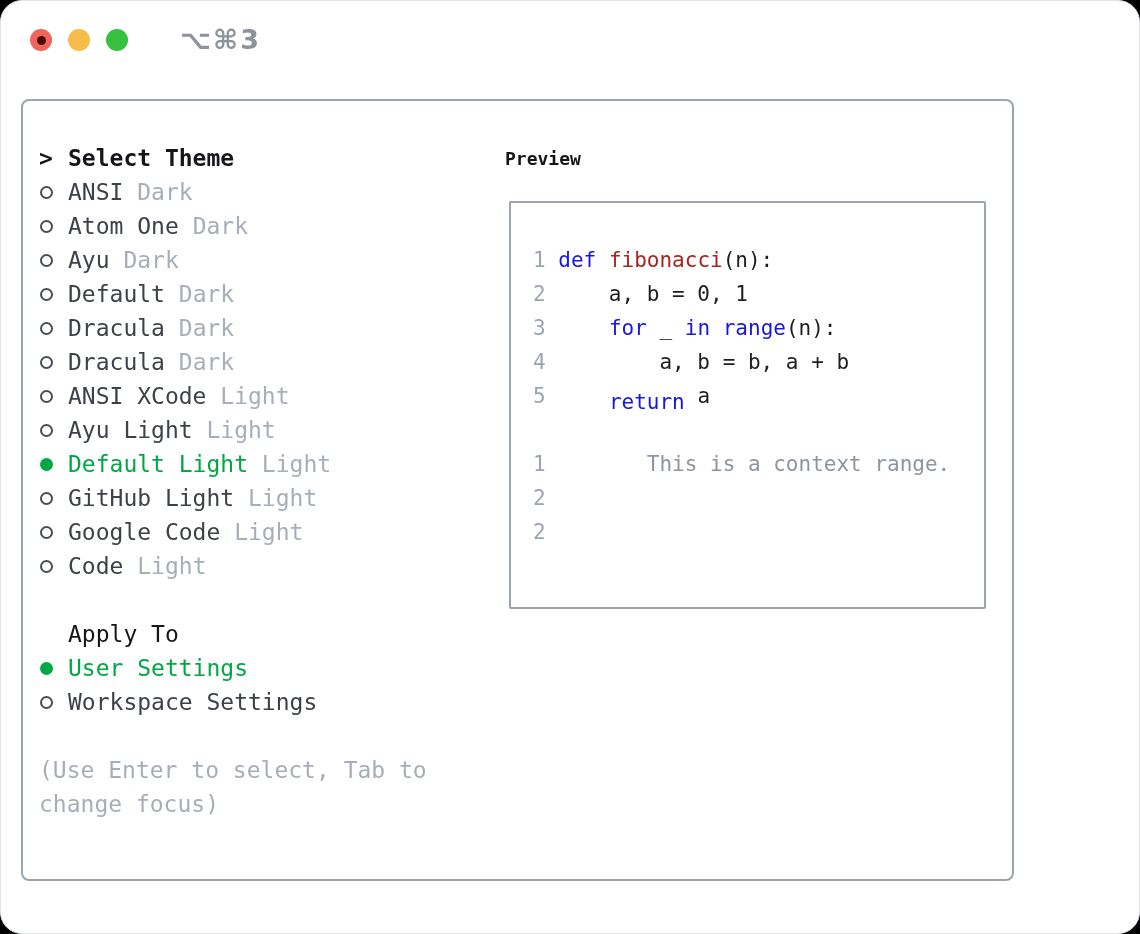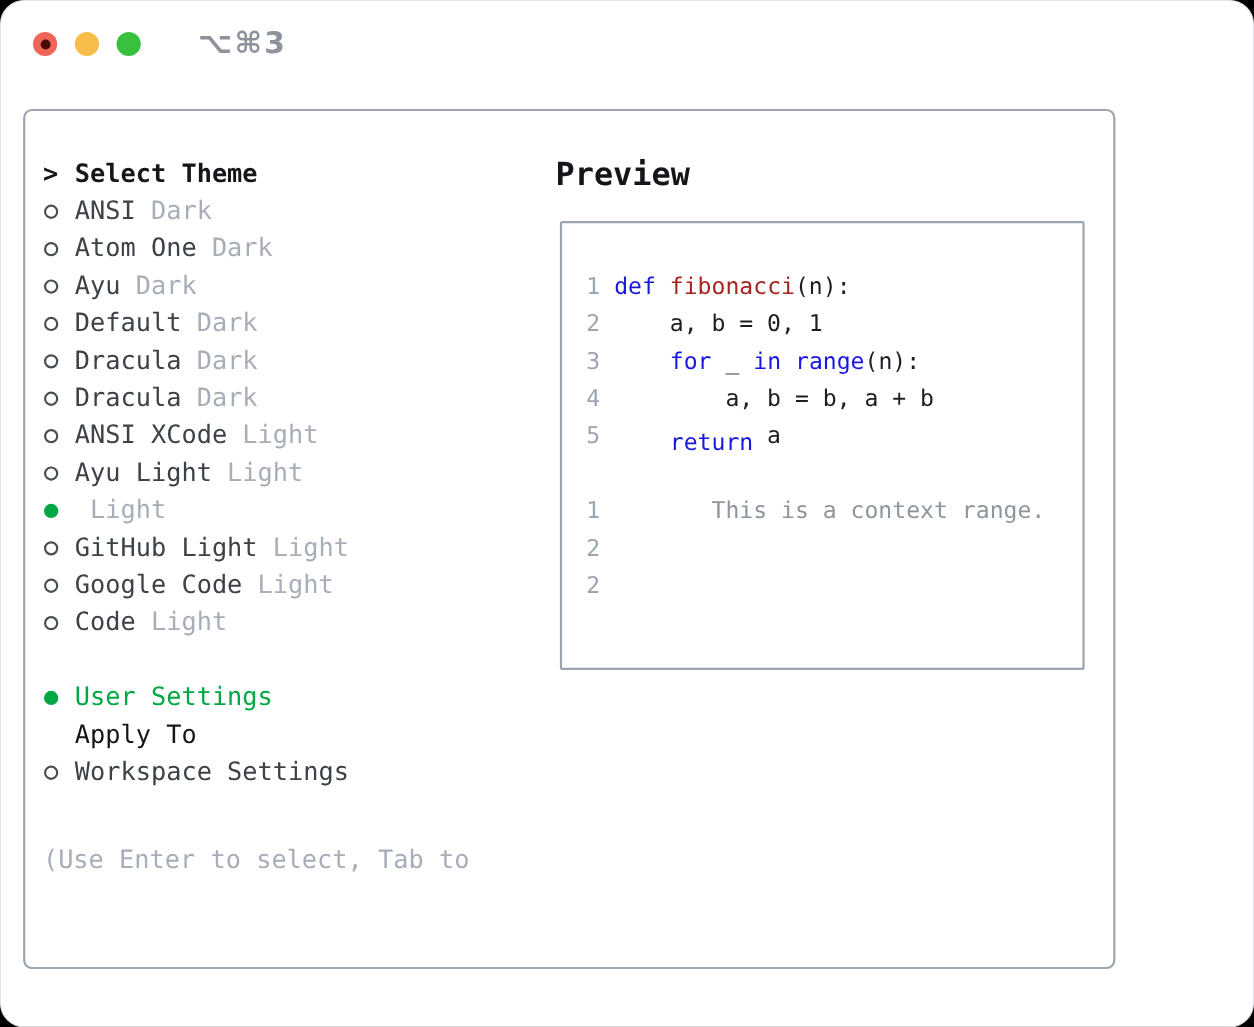--- a/index.html
+++ b/index.html
@@ -38,25 +38,25 @@
   .row{height:34px;display:flex;align-items:center;font-size:23px;color:var(--item-text);white-space:pre;}
   .row .marker{width:29px;display:flex;align-items:center;flex:0 0 29px;}
   .row .chevron{font-weight:700;color:var(--header-text);font-size:23px;}
   .row .radio{width:13px;height:13px;border-radius:50%;box-sizing:border-box;
     border:2px solid var(--radio-ring);margin-left:1px;}
   .row .radio.on{border:none;background:var(--selected-green);}
   .row.header .label{font-weight:700;color:var(--header-text);}
   .row.subheader .label{color:var(--header-text);}
   .row .label.selected{color:var(--selected-green);}
   .row .suffix{color:var(--muted);}
-  .row.hint{color:var(--muted);margin-top:12px;}
+  .row.hint{color:var(--muted);}
   .row.spacer{pointer-events:none;}
   .preview-title{
     position:absolute;left:482px;top:40px;height:34px;display:flex;align-items:center;
-    font-size:29px;font-weight:700;color:var(--header-text);
+    font-size:18px;font-weight:700;color:var(--header-text);
   }
   .preview-box{
     position:absolute;left:486px;top:100px;width:477px;height:408px;
     box-sizing:border-box;border:2px solid var(--border);border-radius:2px;
     padding:40px 0 0 22px;overflow:hidden;
   }
   .code-line{height:34px;display:flex;align-items:center;font-size:21px;white-space:pre;}
 </style>
 </head>
 <body>
@@ -75,30 +75,31 @@
     <div class="left-col" id="left-col">
         <div class="row header"><span class="marker"><span class="chevron">&gt;</span></span><span class="label">Select Theme</span></div>
         <div class="row "><span class="marker"><span class="radio"></span></span><span class="label">ANSI</span><span class="suffix"> Dark</span></div>
         <div class="row "><span class="marker"><span class="radio"></span></span><span class="label">Atom One</span><span class="suffix"> Dark</span></div>
         <div class="row "><span class="marker"><span class="radio"></span></span><span class="label">Ayu</span><span class="suffix"> Dark</span></div>
         <div class="row "><span class="marker"><span class="radio"></span></span><span class="label">Default</span><span class="suffix"> Dark</span></div>
         <div class="row "><span class="marker"><span class="radio"></span></span><span class="label">Dracula</span><span class="suffix"> Dark</span></div>
         <div class="row "><span class="marker"><span class="radio"></span></span><span class="label">Dracula</span><span class="suffix"> Dark</span></div>
         <div class="row "><span class="marker"><span class="radio"></span></span><span class="label">ANSI XCode</span><span class="suffix"> Light</span></div>
         <div class="row "><span class="marker"><span class="radio"></span></span><span class="label">Ayu Light</span><span class="suffix"> Light</span></div>
-        <div class="row "><span class="marker"><span class="radio on"></span></span><span class="suffix"> Light</span></div>
+        <div class="row "><span class="marker"><span class="radio on"></span></span><span class="label selected">Default Light</span><span class="suffix"> Light</span></div>
         <div class="row "><span class="marker"><span class="radio"></span></span><span class="label">GitHub Light</span><span class="suffix"> Light</span></div>
         <div class="row "><span class="marker"><span class="radio"></span></span><span class="label">Google Code</span><span class="suffix"> Light</span></div>
         <div class="row "><span class="marker"><span class="radio"></span></span><span class="label">Code</span><span class="suffix"> Light</span></div>
         <div class="row spacer"></div>
+        <div class="row subheader"><span class="marker"></span><span class="label">Apply To</span></div>
         <div class="row "><span class="marker"><span class="radio on"></span></span><span class="label selected">User Settings</span></div>
-        <div class="row subheader"><span class="marker"></span><span class="label">Apply To</span></div>
         <div class="row "><span class="marker"><span class="radio"></span></span><span class="label">Workspace Settings</span></div>
         <div class="row spacer"></div>
         <div class="row hint"><span class="label">(Use Enter to select, Tab to</span></div>
+        <div class="row hint"><span class="label">change focus)</span></div>
       </div>
     <div class="preview-title">Preview</div>
     <div class="preview-box" id="preview-box">
         <div class="code-line"><span style="color: var(--lineno);">1 </span><span style="color: var(--keyword);">def</span><span style="color: var(--plain);"> </span><span style="color: var(--function);">fibonacci</span><span style="color: var(--plain);">(n):</span></div>
         <div class="code-line"><span style="color: var(--lineno);">2 </span><span style="color: var(--plain);">    a, b = 0, 1</span></div>
         <div class="code-line"><span style="color: var(--lineno);">3 </span><span style="color: var(--plain);">    </span><span style="color: var(--keyword);">for</span><span style="color: var(--plain);"> _ </span><span style="color: var(--keyword);">in</span><span style="color: var(--plain);"> </span><span style="color: var(--keyword);">range</span><span style="color: var(--plain);">(n):</span></div>
         <div class="code-line"><span style="color: var(--lineno);">4 </span><span style="color: var(--plain);">        a, b = b, a + b</span></div>
         <div class="code-line"><span style="color: var(--lineno);">5 </span><span style="color: var(--plain);">    </span><span style="color: var(--keyword); margin-top: 12px;">return</span><span style="color: var(--plain);"> a</span></div>
         <div class="code-line"></div>
         <div class="code-line"><span style="color: var(--lineno);">1</span><span style="color: var(--context);">        This is a context range.</span></div>

